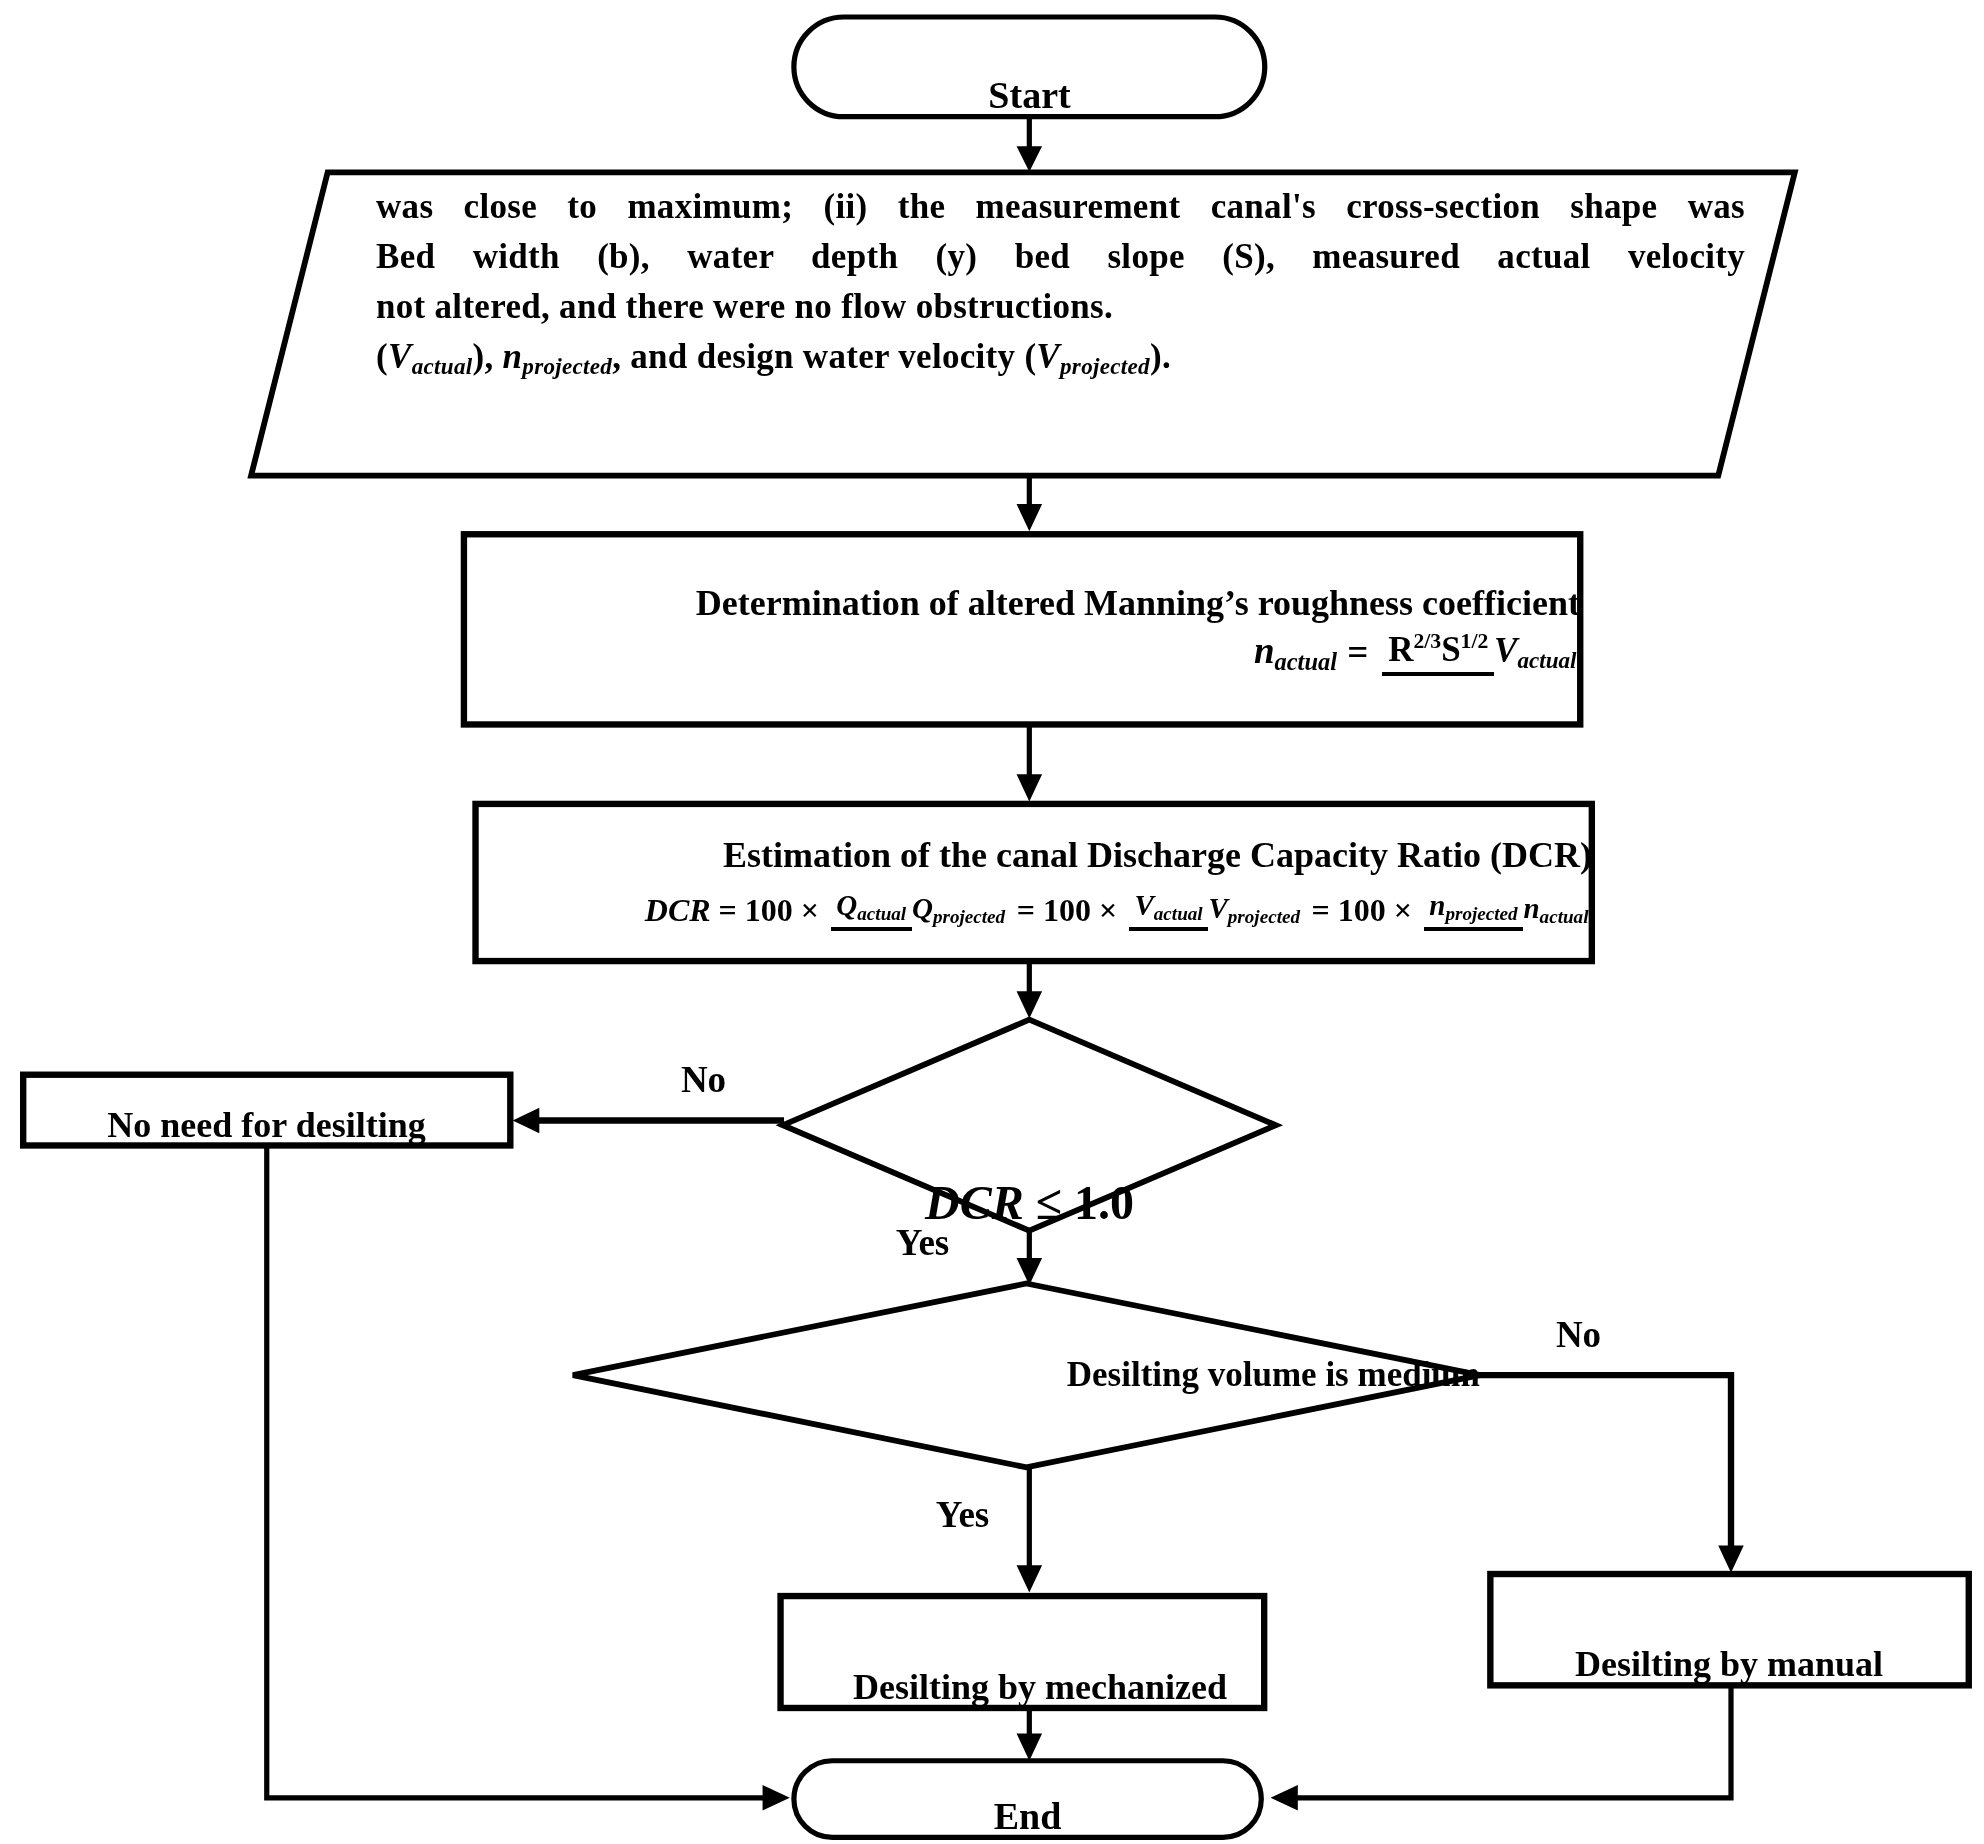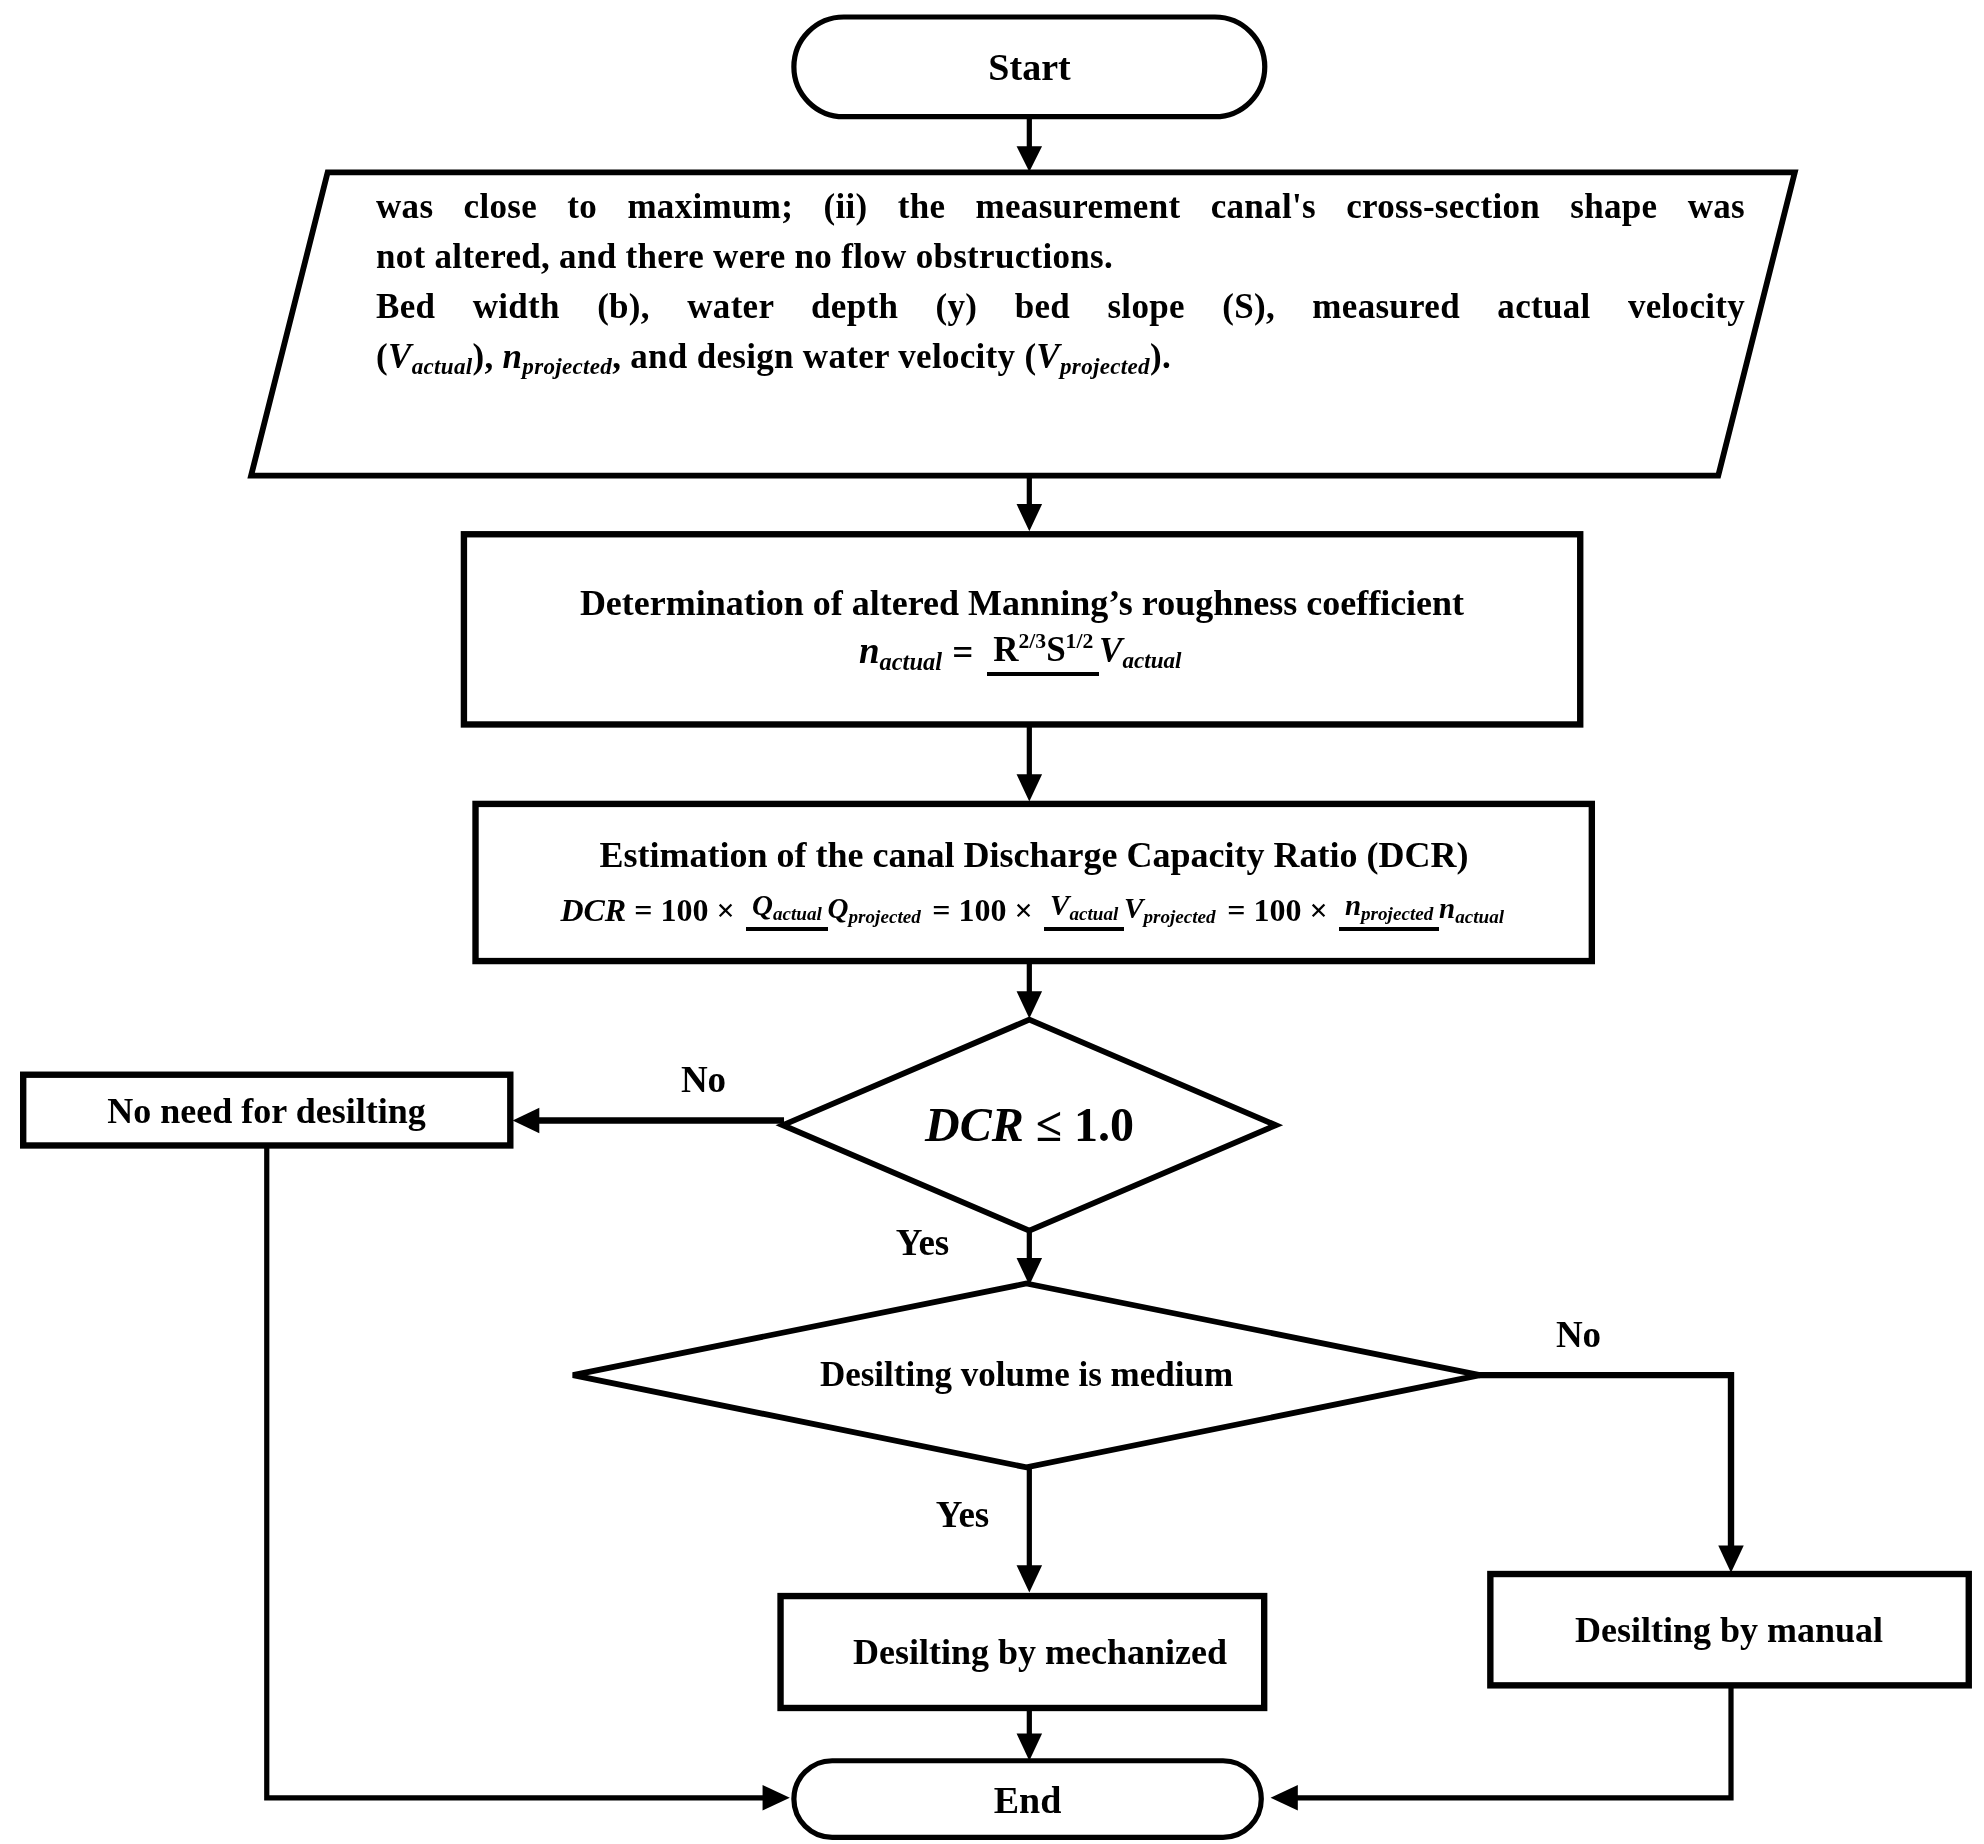--- a/index.html
+++ b/index.html
@@ -7,21 +7,21 @@
     position:relative;
     width:1985px;height:1845px;
     background:#ffffff;
     font-family:"Liberation Serif","DejaVu Serif",serif;
     color:#000;
     font-weight:bold;
   }
   #wires{position:absolute;left:0;top:0;z-index:1;}
   .node-text{
     position:absolute;z-index:2;
-    display:flex;align-items:center;justify-content:center;
+    display:flex;align-items:flex-end;justify-content:center;
     text-align:center;
   }
   .col{flex-direction:column;}
   .para-text{
     position:absolute;z-index:2;
     text-align:justify;
     font-size:35px;line-height:50px;
     letter-spacing:0.3px;
   }
   .para-line{text-align:justify;}
@@ -100,22 +100,22 @@
     <rect x="1346" y="2752" width="834" height="193" fill="#fff" stroke="#000" stroke-width="11"></rect>
     <rect x="1369" y="3036" width="806" height="132" rx="66" ry="66" fill="#fff" stroke="#000" stroke-width="9"></rect>
   </svg>
 
   <div class="node-text terminal-label" style="left:794px;top:17px;width:471px;height:100px;">
     <span>Start</span>
   </div>
 
   <div class="para-text" style="left:376px;top:182px;width:1369px;">
     <div class="para-line jline">was close to maximum; (ii) the measurement canal's cross-section shape was</div>
+    <div class="para-line jline">Bed width (b), water depth (y) bed slope (S), measured actual velocity</div>
     <div class="para-line">not altered, and there were no flow obstructions.</div>
-    <div class="para-line jline">Bed width (b), water depth (y) bed slope (S), measured actual velocity</div>
     <div class="para-line"><span>(</span><span class="it">V</span><span class="sb">actual</span><span>), </span><span class="it">n</span><span class="sb">projected</span><span>, and design water velocity (</span><span class="it">V</span><span class="sb">projected</span><span>).</span></div>
   </div>
 
   <div class="node-text col" style="left:464px;top:534px;width:1116px;height:190px;">
     <div class="title-line">Determination of altered Manning’s roughness coefficient</div>
     <div class="formula manning-formula">
       <span><span class="it">n</span><span class="sb">actual</span></span>
       <span>=</span>
       <span class="frac">
         <span class="fnum"><span>R</span><span class="sp">2/3</span><span>S</span><span class="sp">1/2</span></span>

